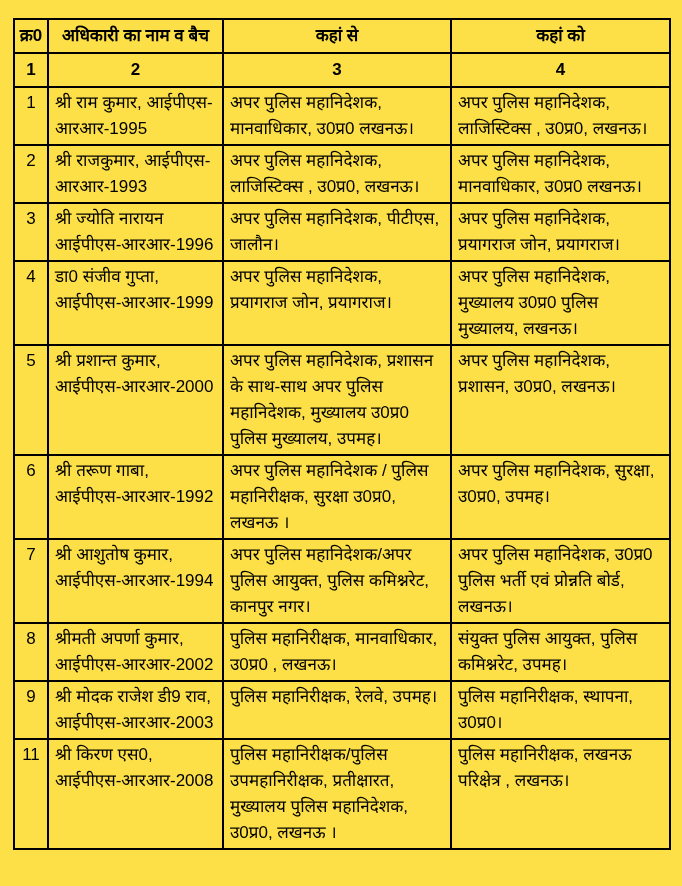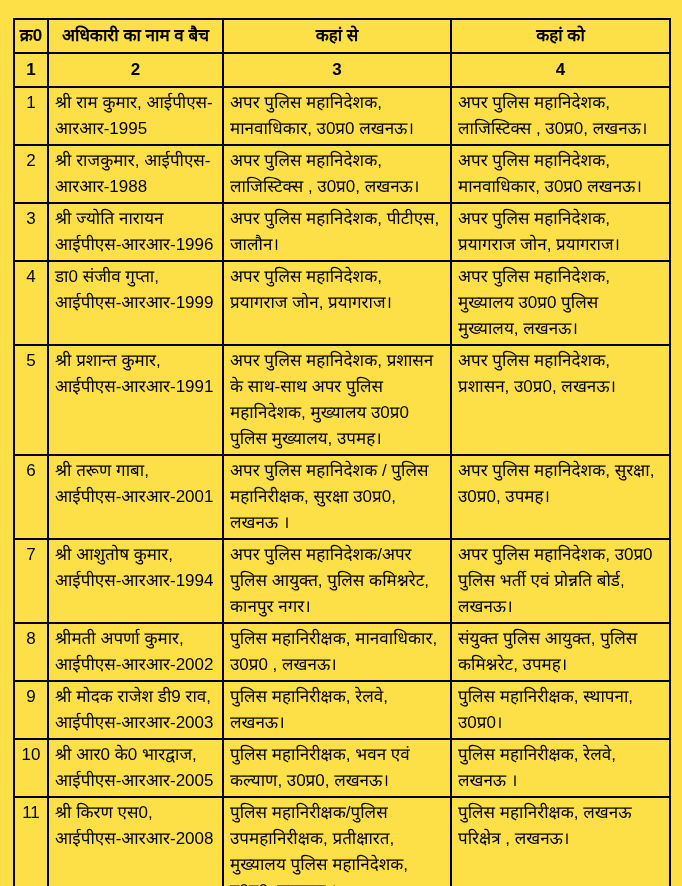--- a/index.html
+++ b/index.html
@@ -75,71 +75,65 @@
         <th>4</th>
       </tr>
       <tr>
         <td class="sno">1</td>
         <td>श्री राम कुमार, आईपीएस-आरआर-1995</td>
         <td>अपर पुलिस महानिदेशक, मानवाधिकार, उ0प्र0 लखनऊ।</td>
         <td>अपर पुलिस महानिदेशक, लाजिस्टिक्स , उ0प्र0, लखनऊ।</td>
       </tr>
       <tr>
         <td class="sno">2</td>
-        <td>श्री राजकुमार, आईपीएस-आरआर-1988</td>
+        <td>श्री राजकुमार, आईपीएस-आरआर-1993</td>
         <td>अपर पुलिस महानिदेशक, लाजिस्टिक्स , उ0प्र0, लखनऊ।</td>
         <td>अपर पुलिस महानिदेशक, मानवाधिकार, उ0प्र0 लखनऊ।</td>
       </tr>
       <tr>
         <td class="sno">3</td>
         <td>श्री ज्योति नारायन आईपीएस-आरआर-1996</td>
         <td>अपर पुलिस महानिदेशक, पीटीएस, जालौन।</td>
         <td>अपर पुलिस महानिदेशक, प्रयागराज जोन, प्रयागराज।</td>
       </tr>
       <tr>
         <td class="sno">4</td>
         <td>डा0 संजीव गुप्ता, आईपीएस-आरआर-1999</td>
         <td>अपर पुलिस महानिदेशक, प्रयागराज जोन, प्रयागराज।</td>
         <td>अपर पुलिस महानिदेशक, मुख्यालय उ0प्र0 पुलिस मुख्यालय, लखनऊ।</td>
       </tr>
       <tr>
         <td class="sno">5</td>
-        <td>श्री प्रशान्त कुमार, आईपीएस-आरआर-1991</td>
+        <td>श्री प्रशान्त कुमार, आईपीएस-आरआर-2000</td>
         <td>अपर पुलिस महानिदेशक, प्रशासन के साथ-साथ अपर पुलिस महानिदेशक, मुख्यालय उ0प्र0 पुलिस मुख्यालय, उपमह।</td>
         <td>अपर पुलिस महानिदेशक, प्रशासन, उ0प्र0, लखनऊ।</td>
       </tr>
       <tr>
         <td class="sno">6</td>
-        <td>श्री तरूण गाबा, आईपीएस-आरआर-2001</td>
+        <td>श्री तरूण गाबा, आईपीएस-आरआर-1992</td>
         <td>अपर पुलिस महानिदेशक / पुलिस महानिरीक्षक, सुरक्षा उ0प्र0, लखनऊ ।</td>
         <td>अपर पुलिस महानिदेशक, सुरक्षा, उ0प्र0, उपमह।</td>
       </tr>
       <tr>
         <td class="sno">7</td>
         <td>श्री आशुतोष कुमार, आईपीएस-आरआर-1994</td>
         <td>अपर पुलिस महानिदेशक/अपर पुलिस आयुक्त, पुलिस कमिश्नरेट, कानपुर नगर।</td>
         <td>अपर पुलिस महानिदेशक, उ0प्र0 पुलिस भर्ती एवं प्रोन्नति बोर्ड, लखनऊ।</td>
       </tr>
       <tr>
         <td class="sno">8</td>
         <td>श्रीमती अपर्णा कुमार, आईपीएस-आरआर-2002</td>
         <td>पुलिस महानिरीक्षक, मानवाधिकार, उ0प्र0 , लखनऊ।</td>
         <td>संयुक्त पुलिस आयुक्त, पुलिस कमिश्नरेट, उपमह।</td>
       </tr>
       <tr>
         <td class="sno">9</td>
         <td>श्री मोदक राजेश डी9 राव, आईपीएस-आरआर-2003</td>
-        <td>पुलिस महानिरीक्षक, रेलवे, लखनऊ।</td>
+        <td>पुलिस महानिरीक्षक, रेलवे, उपमह।</td>
         <td>पुलिस महानिरीक्षक, स्थापना, उ0प्र0।</td>
-      </tr>
-      <tr>
-        <td class="sno">10</td>
-        <td>श्री आर0 के0 भारद्वाज, आईपीएस-आरआर-2005</td>
-        <td>पुलिस महानिरीक्षक, भवन एवं कल्याण, उ0प्र0, लखनऊ।</td>
-        <td>पुलिस महानिरीक्षक, रेलवे, लखनऊ ।</td>
       </tr>
       <tr>
         <td class="sno">11</td>
         <td>श्री किरण एस0, आईपीएस-आरआर-2008</td>
         <td>पुलिस महानिरीक्षक/पुलिस उपमहानिरीक्षक, प्रतीक्षारत, मुख्यालय पुलिस महानिदेशक, उ0प्र0, लखनऊ ।</td>
         <td>पुलिस महानिरीक्षक, लखनऊ परिक्षेत्र , लखनऊ।</td>
       </tr>
 
     </tbody>
   </table>

